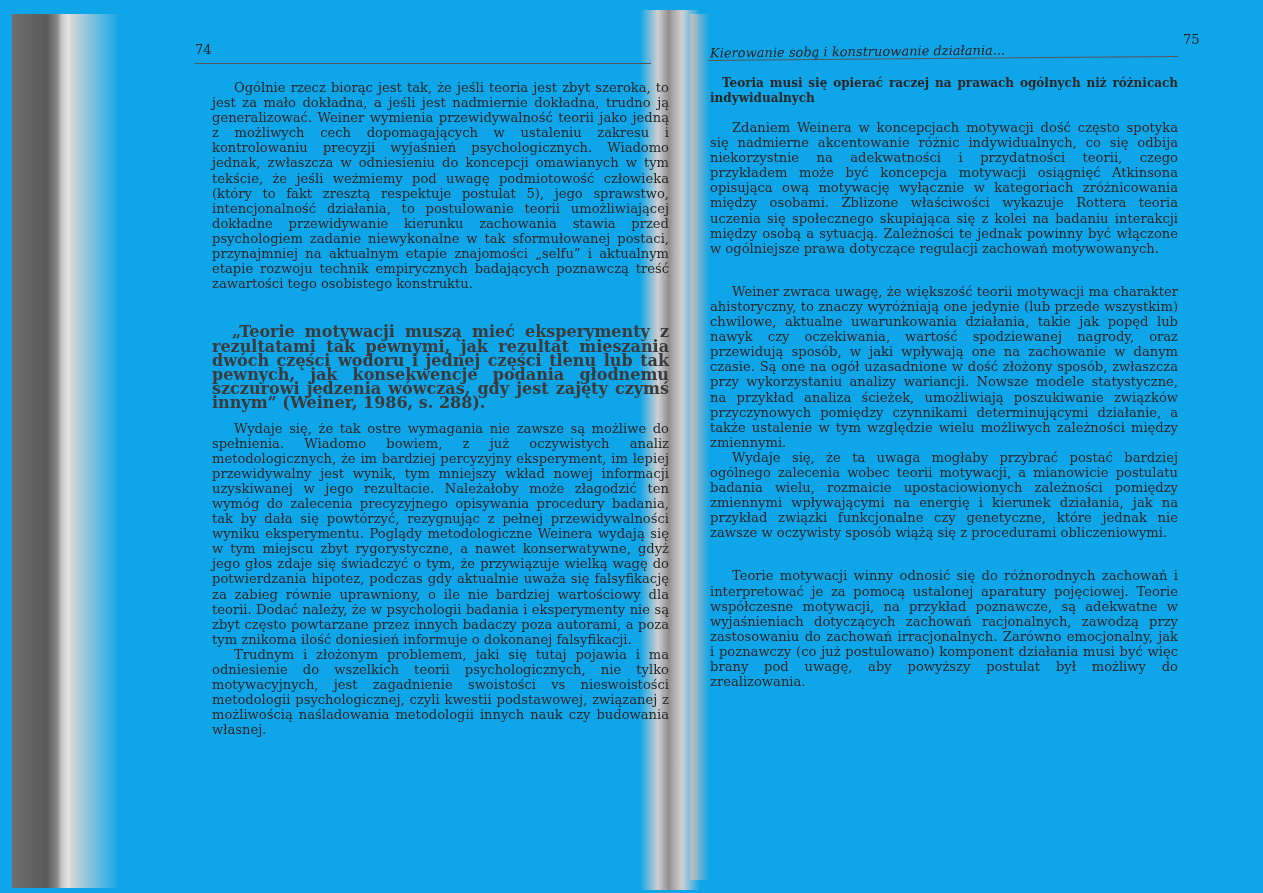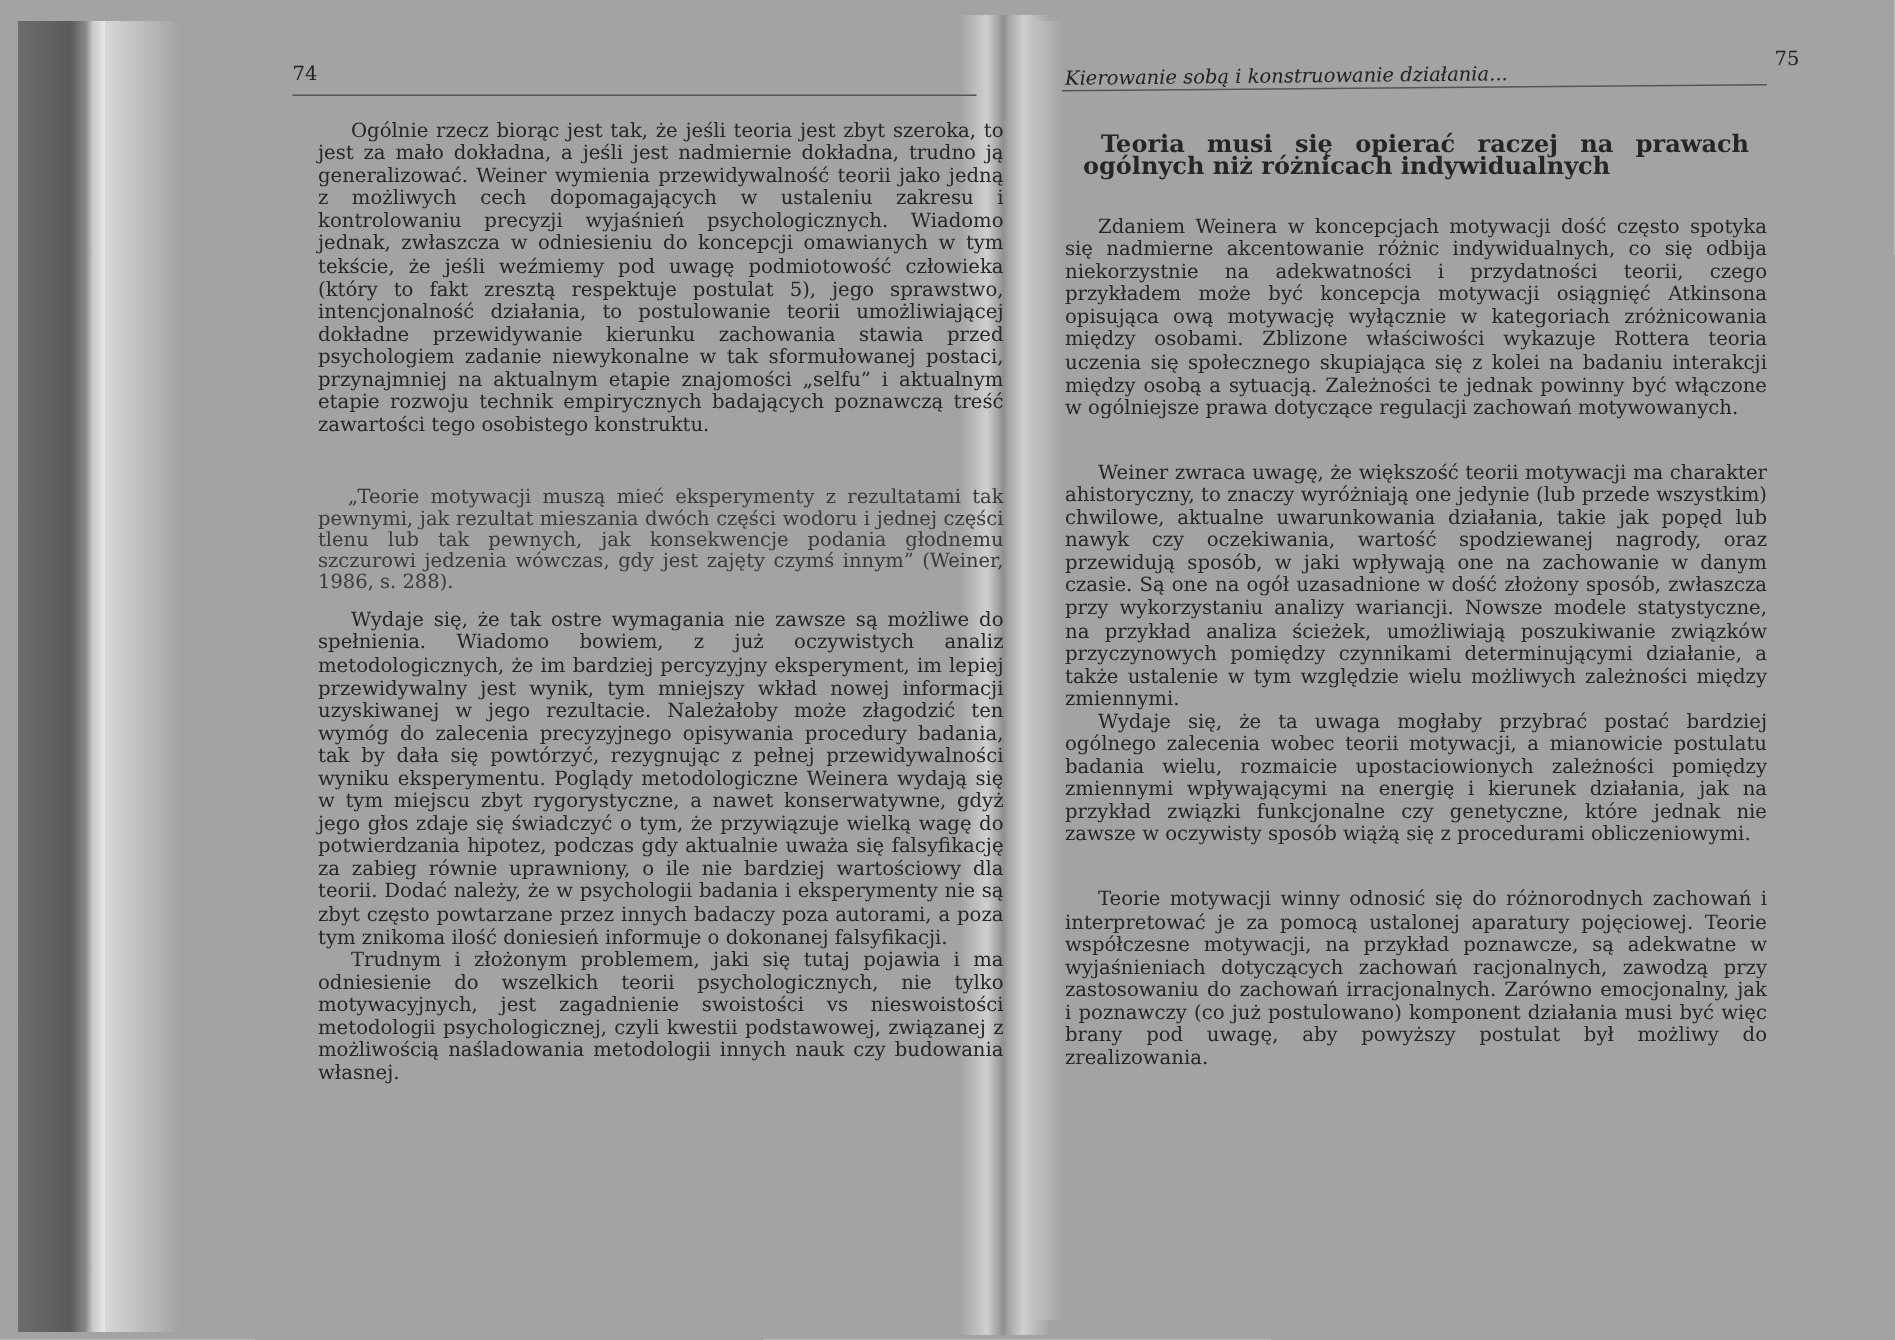--- a/index.html
+++ b/index.html
@@ -2,21 +2,21 @@
 <html><head>
 <meta charset="utf-8">
 <style>
   html, body { margin: 0; padding: 0; }
   body {
     width: 1263px; height: 893px; overflow: hidden; position: relative;
     background: #ffffff;
     font-family: "DejaVu Serif", "Liberation Serif", serif;
     color: #2a2a2a;
   }
-  .spread { position: absolute; left: 0; top: 0; width: 1263px; height: 893px; background: #a3a3a3; }
+  .spread { position: absolute; left: 0; top: 0; width: 1263px; height: 893px; background: #0ea5e9; }
   .left-edge {
     position: absolute; left: 12px; top: 14px; width: 58px; height: 874px;
     background: linear-gradient(to right, #6d6d6d 0%, #5a5a5a 60%, #8a8a8a 78%, #c9c9c9 86%, #e8e8e8 100%);
   }
   .left-edge-fade {
     position: absolute; left: 70px; top: 14px; width: 50px; height: 874px;
     background: linear-gradient(to right, #d7d7d7, rgba(255,255,255,0));
   }
   .page { position: absolute; top: 0; height: 893px; }
   .page-left { left: 120px; width: 540px; }
@@ -31,23 +31,23 @@
   }
   .header { position: absolute; font-size: 13px; color: #222; }
   .pn { font-size: 13px; }
   .rule { position: absolute; height: 1px; background: #555; }
   .text {
     position: absolute; font-size: 13.1px; line-height: 15.1px; text-align: justify;
     color: #262626;
   }
   .text p { margin: 0; text-indent: 22px; }
   .text h3 {
-    font-size: 16px; font-weight: bold; margin: 12px; line-height: 15px; text-indent: 22px;
+    font-size: 12px; font-weight: bold; margin: 0; line-height: 15px; text-indent: 22px;
   }
-  .quote { font-size: 13px; line-height: 14.2px; margin: 0 0 0 28px; text-indent: 20px !important; color: #3a3a3a; }
+  .quote { font-size: 16px; line-height: 14.2px; margin: 0 0 0 28px; text-indent: 20px !important; color: #3a3a3a; font-weight: bold; }
   .gap-s { height: 10px; }
   .gap-m { height: 14px; }
   .it { font-style: italic; }
 </style>
 </head>
 <body>
 
 <div class="spread">
   <div class="left-edge"></div>
   <div class="left-edge-fade"></div>

